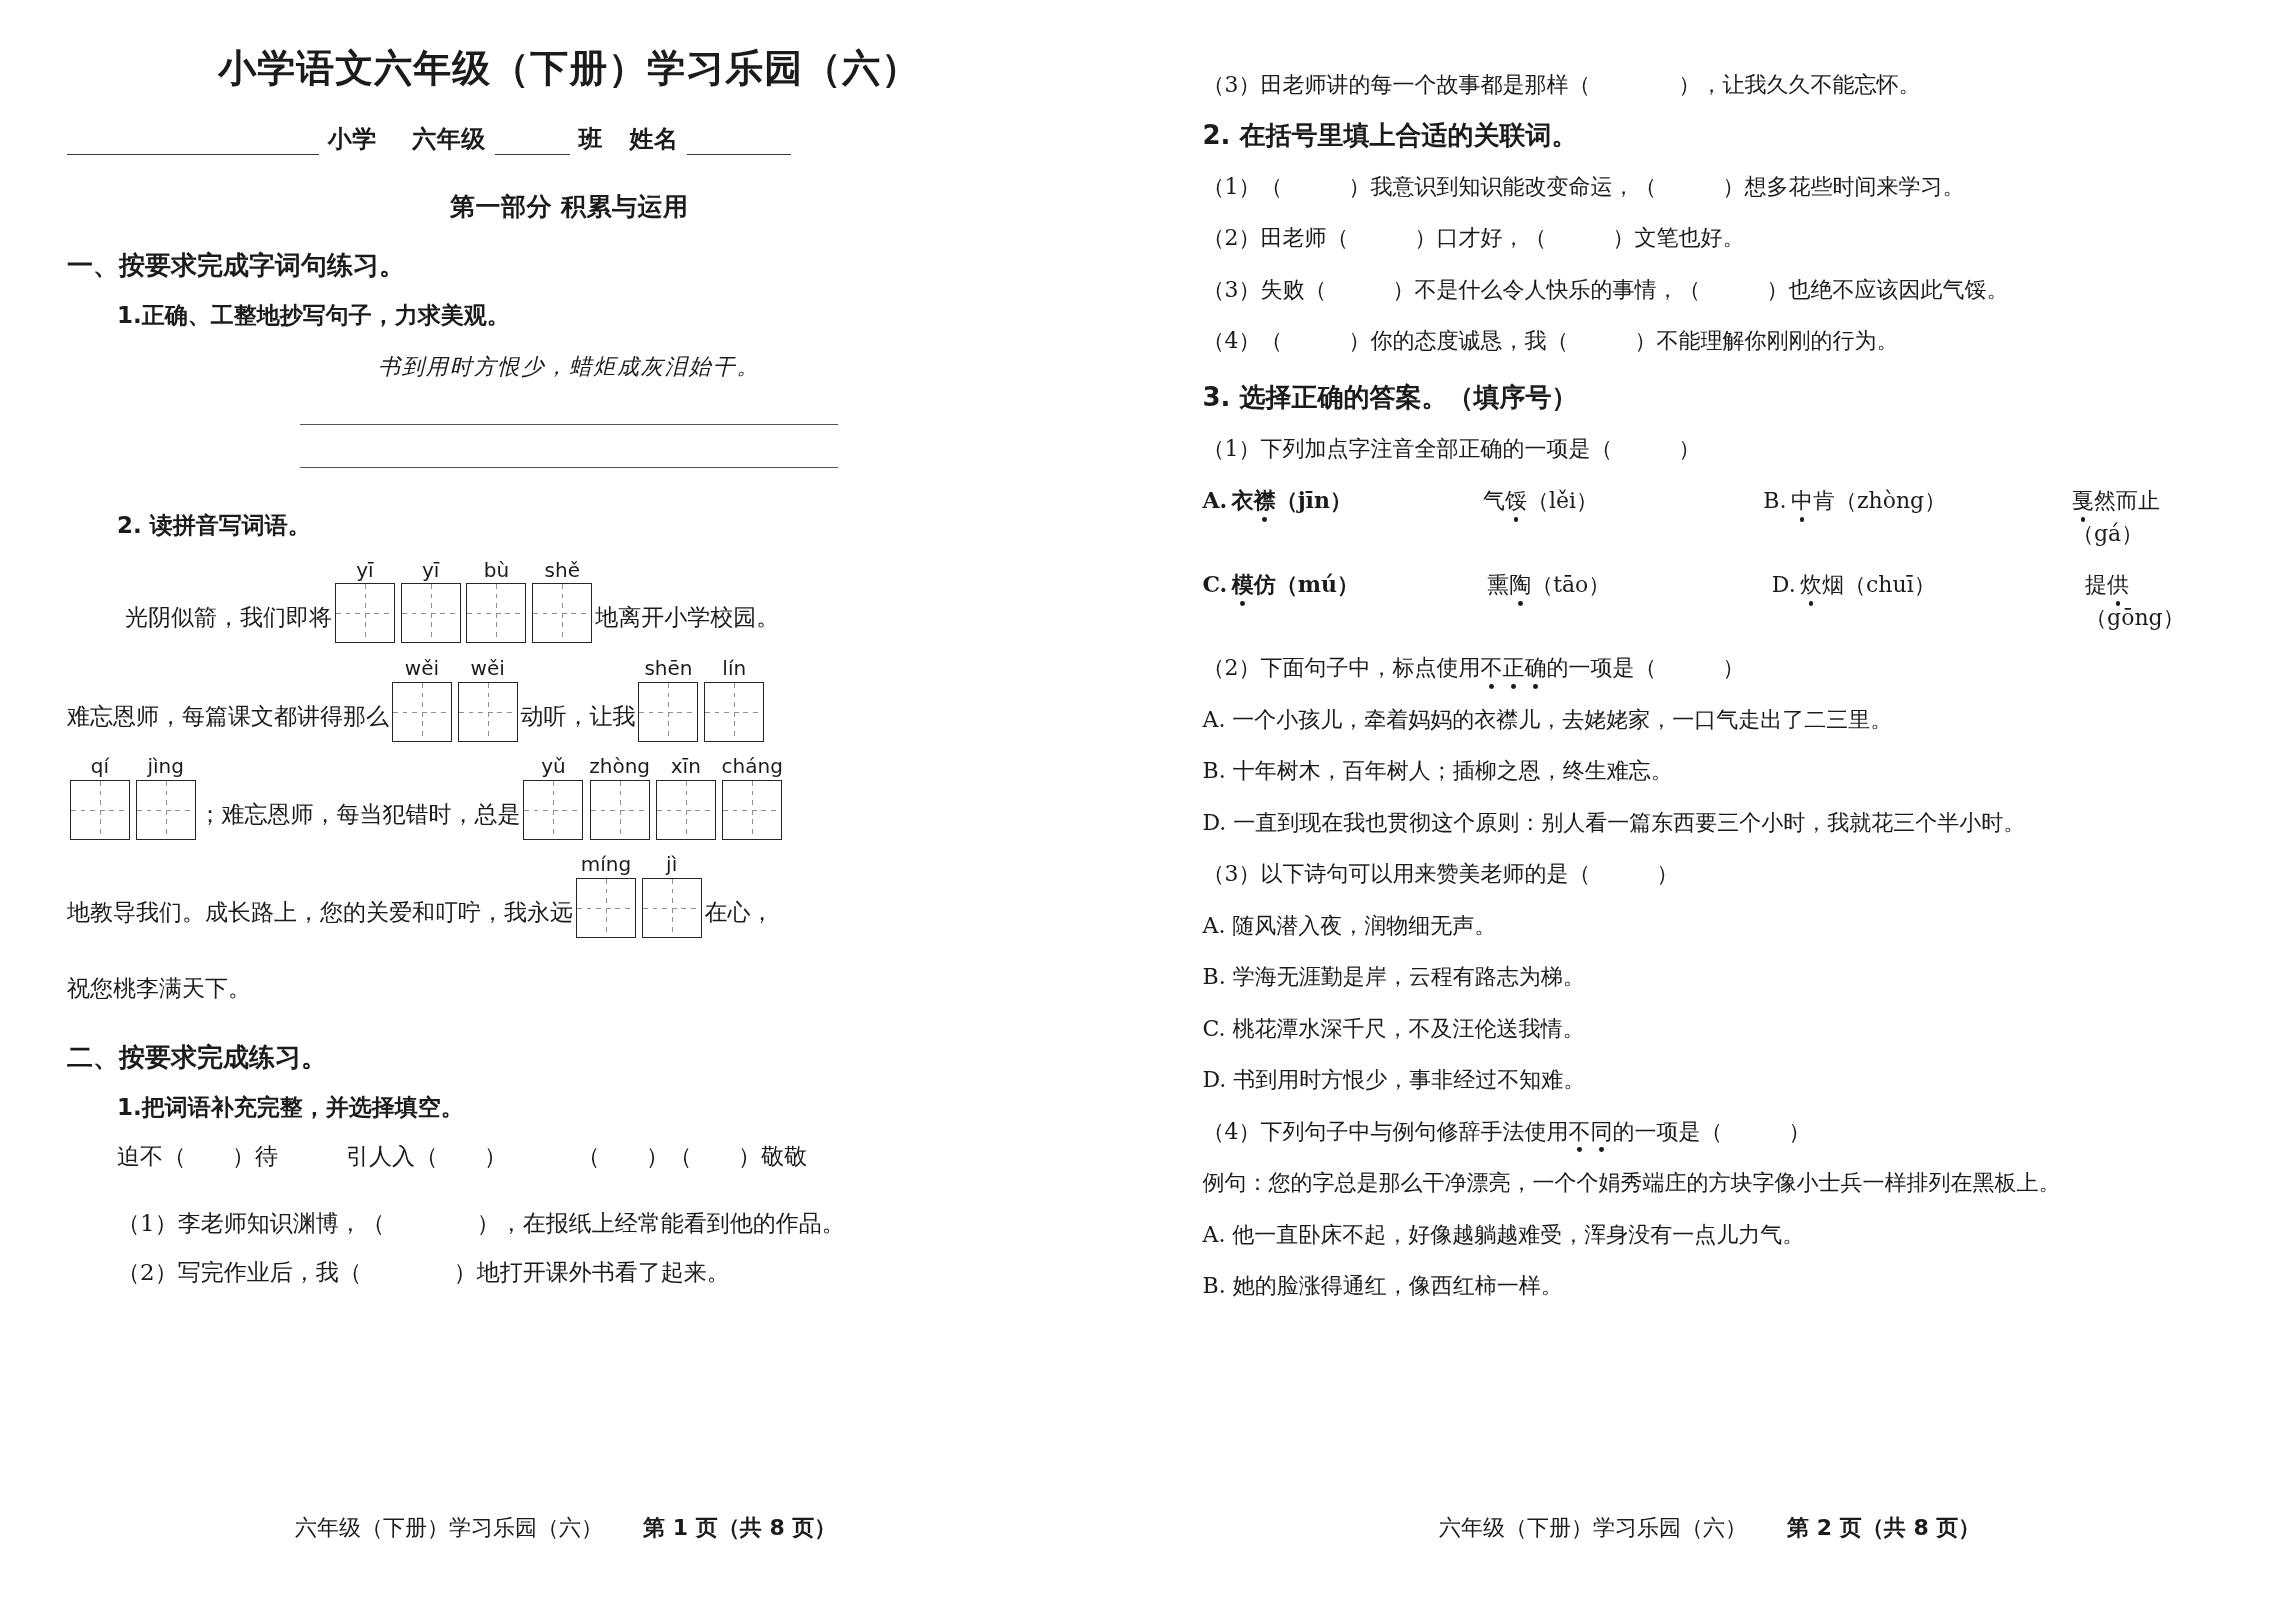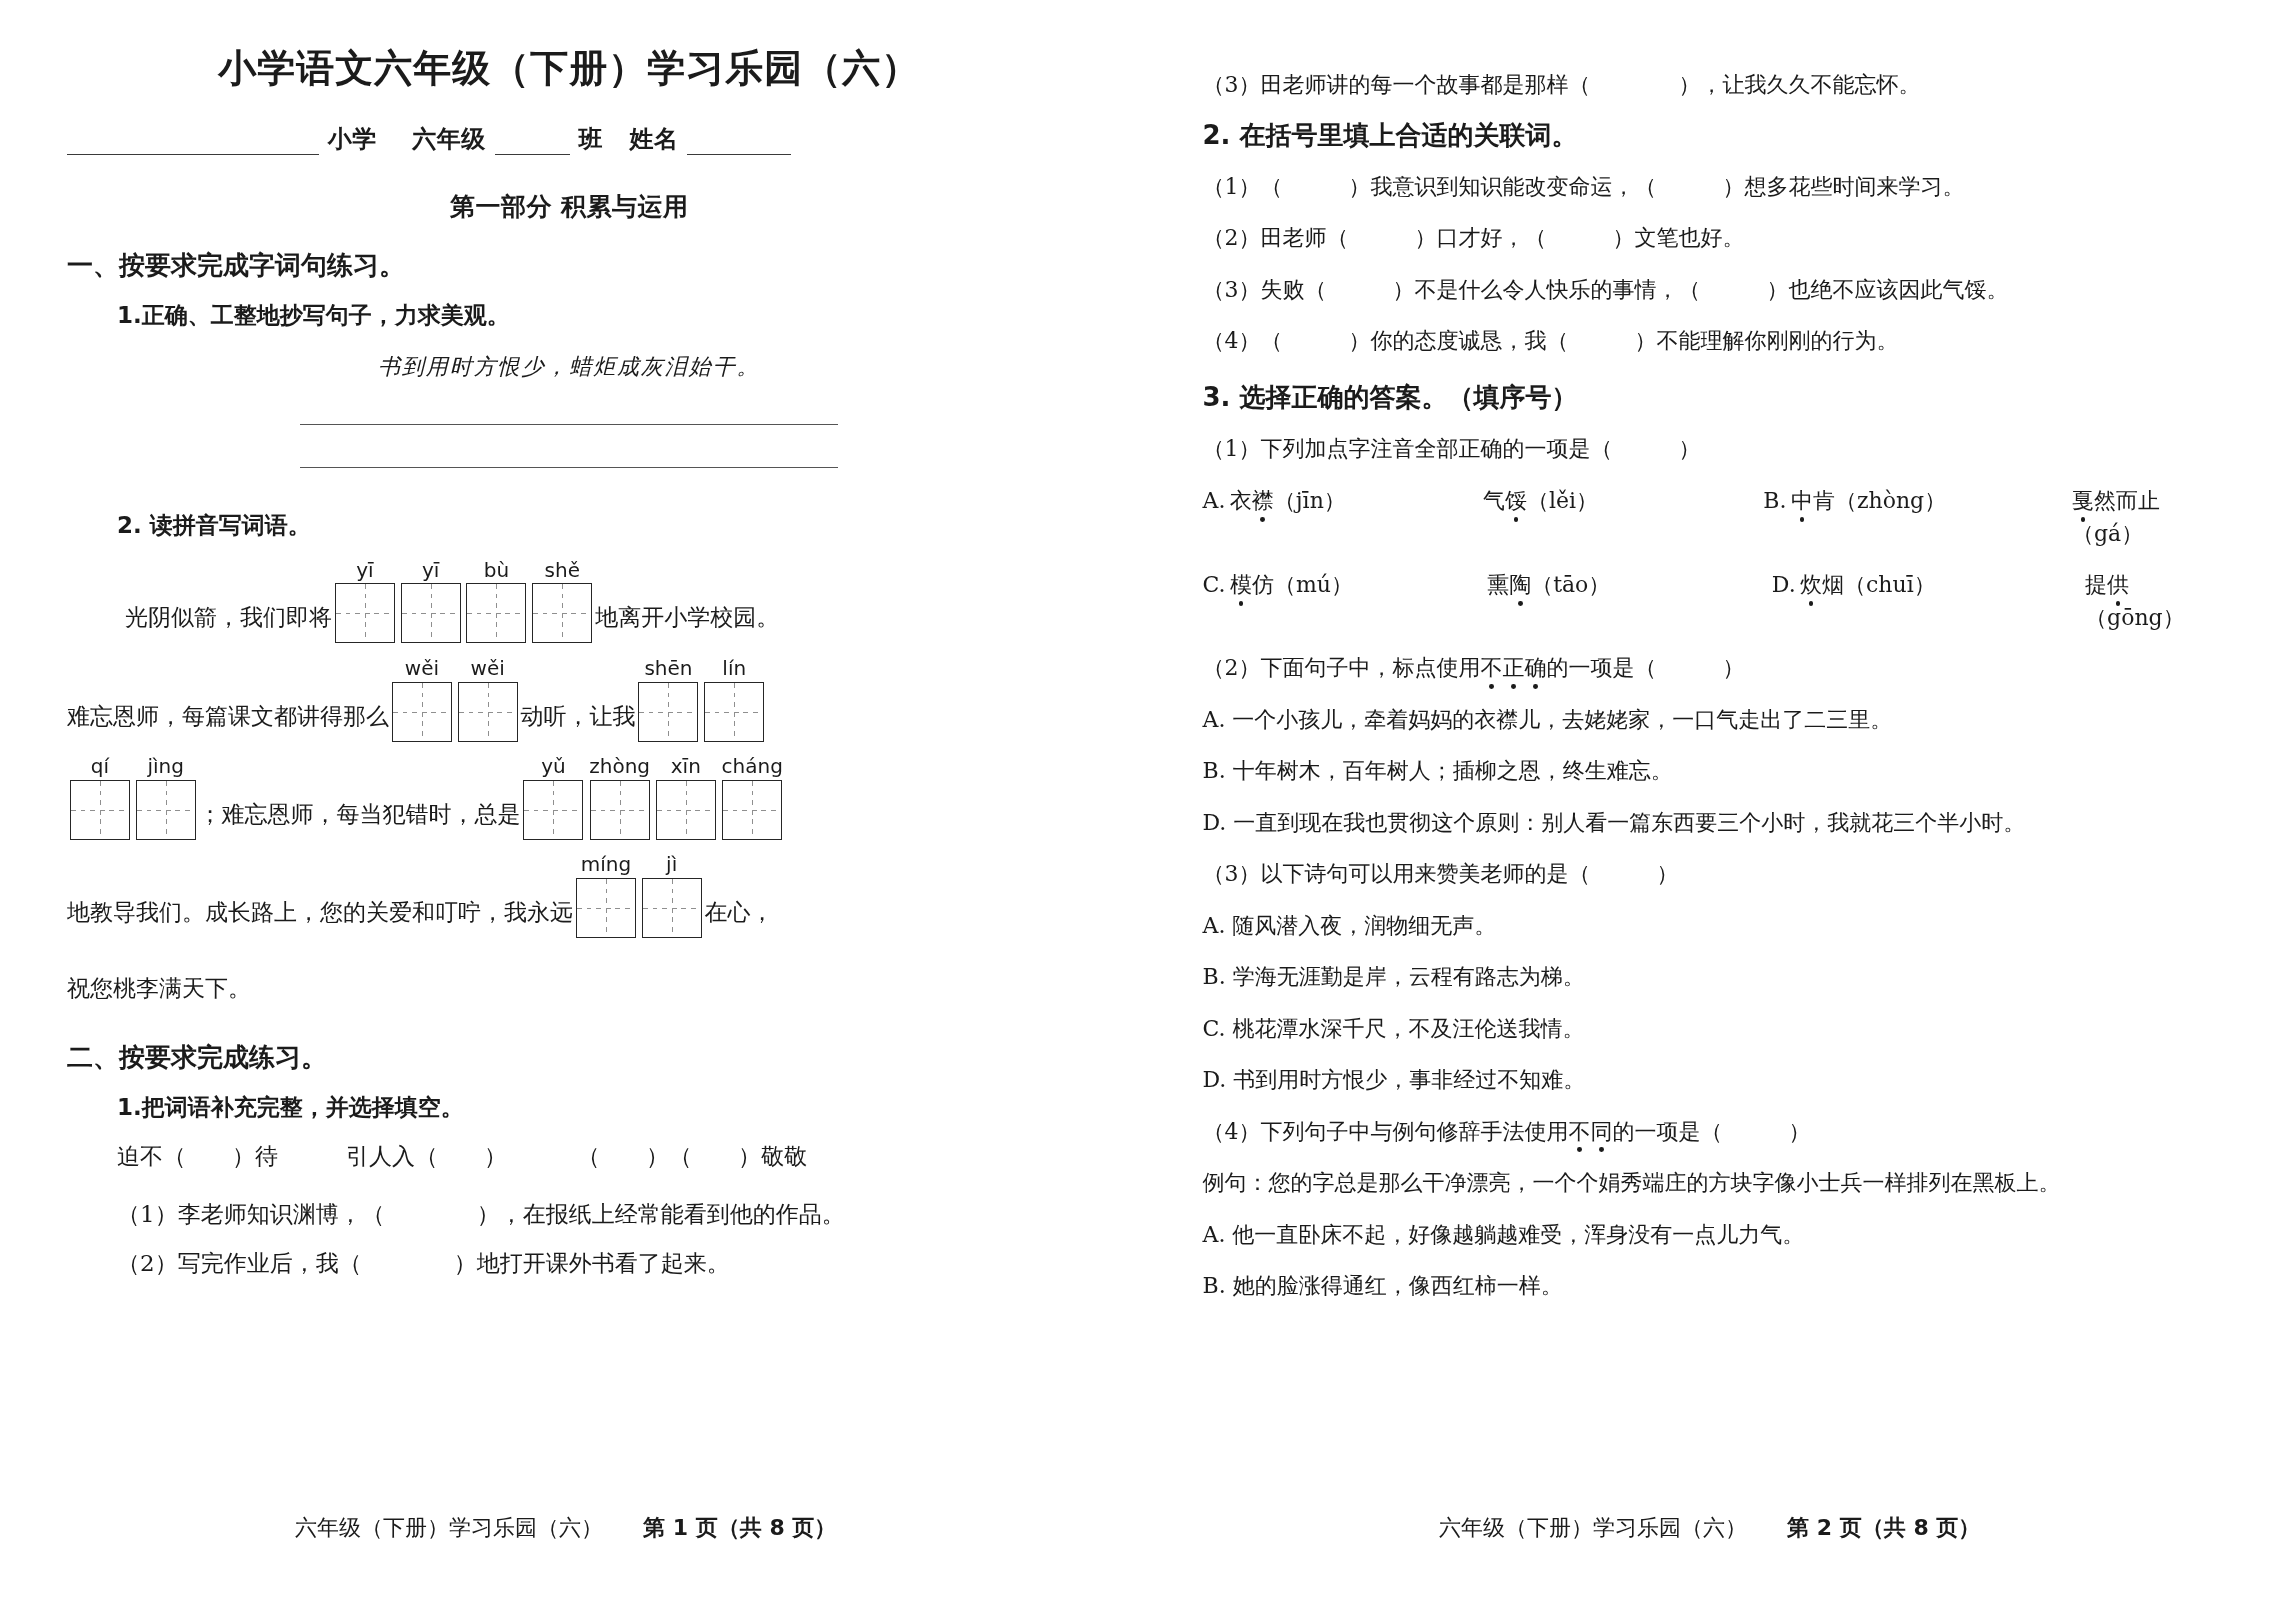--- a/index.html
+++ b/index.html
@@ -157,21 +157,21 @@
     border-radius: 50%;
     background: #1b1b1b;
   }
 
   .opt-row {
     display: flex;
     font-size: 22px;
     margin-top: 18px;
     line-height: 1.5;
   }
-  .opt-row .cellA { width: 288px; }
+  .opt-row .cellA { width: 288px; font-weight: bold; }
   .opt-row .cellB { width: 288px; }
   .opt-row .cellC { width: 317px; }
 
   .qline {
     font-size: 22px;
     line-height: 1.6;
     margin-top: 16.3px;
   }
 
   .idiom-row {
@@ -333,21 +333,21 @@
     <div class="sec" style="margin-top:33px">二、按要求完成练习。</div>
 
     <div class="sub">1.把词语补充完整，并选择填空。</div>
 
     <div class="idiom-row">
       <span class="idiom-a">迫不（　　）待</span>
       <span class="idiom-b">引人入（　　）</span>
       <span>（　　）（　　）敬敬</span>
     </div>
 
-    <div class="body-line indent1" style="margin-top:25px">（1）李老师知识渊博，（　　　　），在报纸上经常能看到他的作品。</div>
+    <div class="body-line indent1" style="margin-top:34px">（1）李老师知识渊博，（　　　　），在报纸上经常能看到他的作品。</div>
     <div class="body-line indent1">（2）写完作业后，我（　　　　）地打开课外书看了起来。</div>
 
     <div class="footer">
       <span>六年级（下册）学习乐园（六）</span>
       <span class="pg">第 1 页（共 8 页）</span>
     </div>
   </div>
 
   <div class="col col-right">
 

